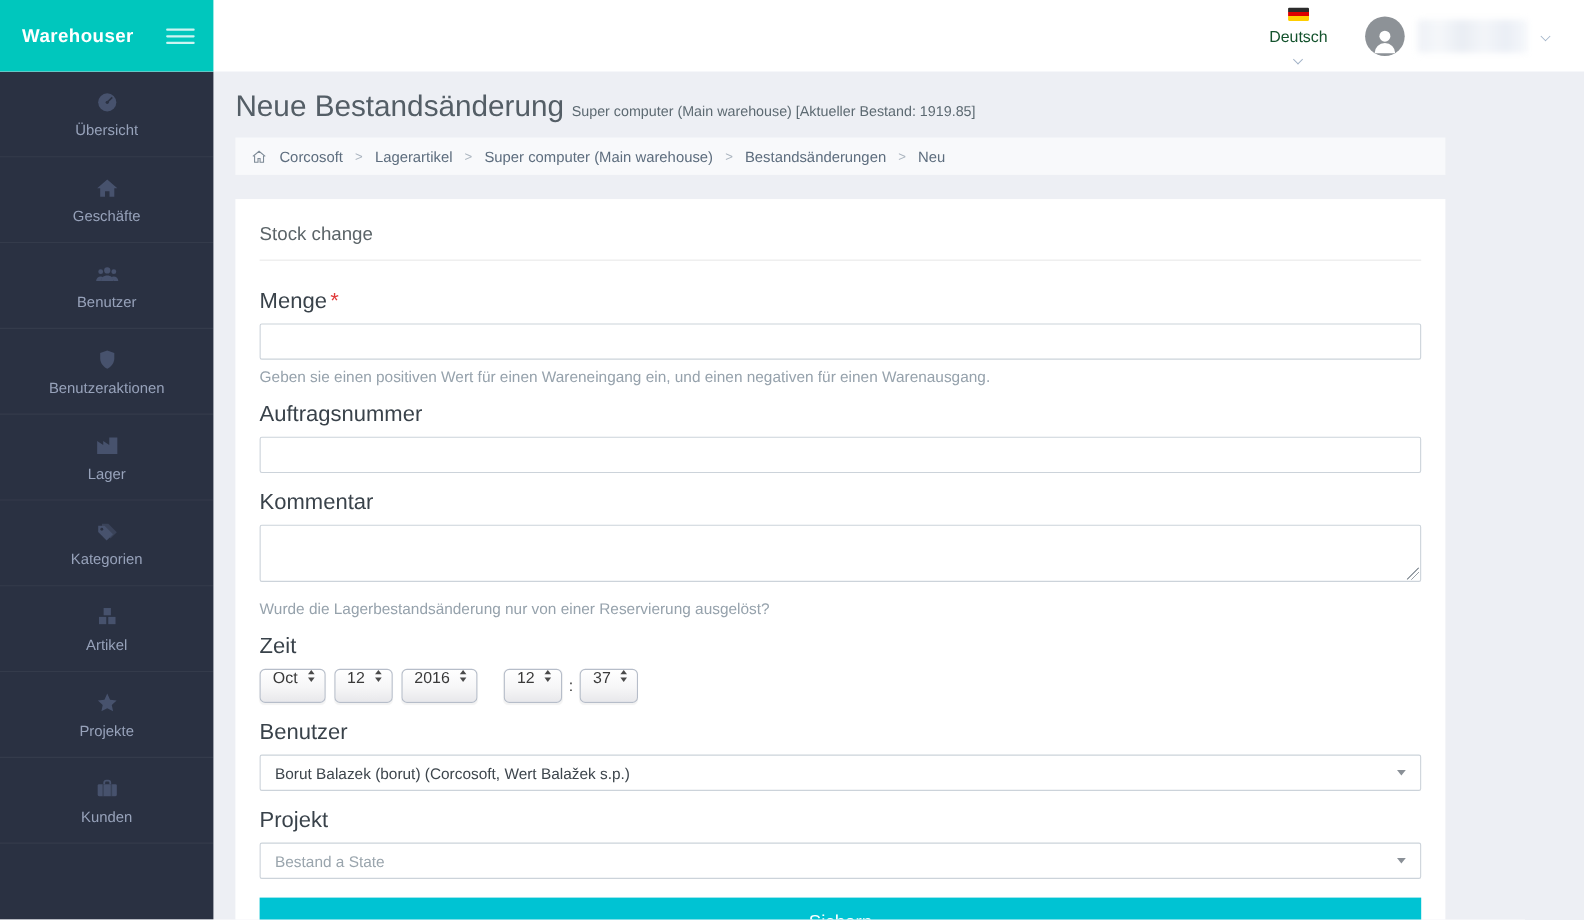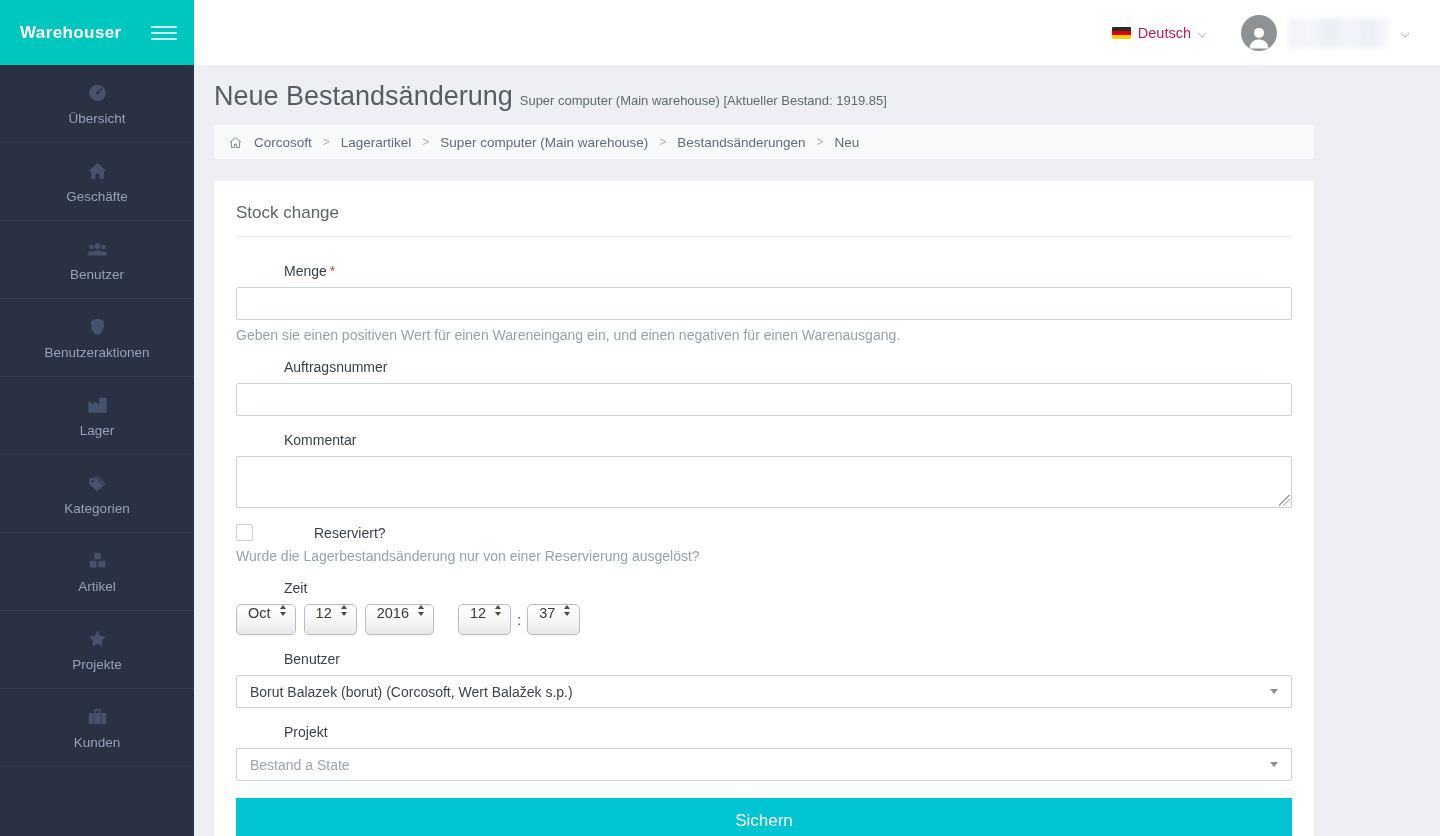--- a/index.html
+++ b/index.html
@@ -9,21 +9,21 @@
     background:#edeff4; color:#3c454d; position:relative;
   }
 
   
   .topbar { position:absolute; top:0; left:0; width:1440px; height:65px; background:#ffffff; display:flex; align-items:stretch; z-index:10; }
   .brand { width:194px; background:#00c7bd; display:flex; align-items:center; justify-content:space-between; padding:0 17px 0 20px; }
   .brand-name { color:#ffffff; font-weight:bold; font-size:17px; letter-spacing:.4px; }
   .hamburger { width:26px; cursor:pointer; display:flex; flex-direction:column; gap:4px; }
   .hamburger i { display:block; height:2px; background:rgba(255,255,255,.8); border-radius:1px; }
   .topbar-right { margin-left:auto; display:flex; align-items:center; gap:34px; padding-right:30px; }
-  .lang { display:flex; align-items:center; gap:7px; cursor:pointer; color:#be185d; font-size:14.5px; }
+  .lang { display:flex; align-items:center; gap:7px; cursor:pointer; color:#14532d; font-size:14.5px;flex-direction:column; }
   .flag { width:19px; height:12px; display:inline-block; background:linear-gradient(180deg,#2b2b2b 0 33%,#dd0000 33% 66%,#ffce00 66% 100%); border-radius:1px; }
   .chev { width:9px; height:9px; display:inline-block; position:relative; }
   .chev::before { content:""; position:absolute; left:0; top:1px; width:7px; height:7px; border-right:1.6px solid #9fb0c6; border-bottom:1.6px solid #9fb0c6; transform:rotate(45deg) scale(.8); }
   .userbox { display:flex; align-items:center; gap:12px; cursor:pointer; }
   .avatar { width:36px; height:36px; border-radius:50%; background:#8d9297; overflow:hidden; display:flex; align-items:flex-end; justify-content:center; }
   .name-blur { width:100px; height:30px; border-radius:2px; filter:blur(3px);
     background:linear-gradient(90deg,#eef1f6 0%,#f5f7fa 20%,#e9edf3 40%,#f3f5f9 60%,#eaeef5 80%,#f6f8fb 100%); }
 
   
   .sidebar { position:absolute; top:65px; left:0; bottom:0; width:194px; background:#2a3142; }
@@ -40,21 +40,21 @@
   .crumb-bar { margin:0 20px; height:34px; background:#f8f9fb; display:flex; align-items:center; gap:11px; padding:0 14px; font-size:13.5px; color:#5d6d7e; }
   .crumb { cursor:pointer; }
   .crumb-sep { color:#a9b3be; font-size:12px; }
   .home-ic { line-height:0; color:#7e8b97; }
   .home-ic svg { width:15px; height:15px; stroke:currentColor; fill:none; stroke-width:1.6; }
 
   .panel { margin:22px 20px 0 20px; background:#ffffff; padding:22px 22px 30px 22px; min-height:700px; }
   .panel-title { font-size:17px; font-weight:400; color:#5b6468; padding-bottom:13px; border-bottom:1px solid #e9e9e9; margin-bottom:26px; }
 
   .fg { margin-bottom:16px; }
-  .flabel { display:block; font-size:14px; color:#39424a; margin-bottom:8px;margin-left:48px; }
+  .flabel { display:block; font-size:20px; color:#39424a; margin-bottom:8px; }
   .req { color:#e03b3b; margin-left:3px; }
   .tinput { width:100%; height:33px; border:1px solid #ccd3da; border-radius:2px; padding:0 10px; font-size:14px; color:#333; font-family:inherit; background:#fff; outline:none; }
   .tarea-wrap { position:relative; }
   .tarea { width:100%; height:52px; border:1px solid #ccd3da; border-radius:2px; padding:7px 10px; font-size:14px; color:#333; font-family:inherit; resize:none; outline:none; display:block; }
   .resize-handle { position:absolute; right:2px; bottom:2px; width:11px; height:11px; cursor:nwse-resize;
     background:linear-gradient(135deg, transparent 0 45%, #9aa1a8 45% 52%, transparent 52% 65%, #9aa1a8 65% 72%, transparent 72% 100%); }
   .help { font-size:14px; color:#96a2ac; margin-top:7px; }
 
   .check-row { display:flex; align-items:center; gap:13px; margin-bottom:7px; }
   .checkbox { width:17px; height:17px; border:1px solid #c9d1d8; border-radius:2px; background:#fff; cursor:pointer; }
@@ -245,24 +245,20 @@
 
     <div class="fg">
       <label class="flabel">Kommentar</label>
       <div class="tarea-wrap">
         <textarea class="tarea" style=""></textarea>
         <div class="resize-handle"></div>
       </div>
     </div>
 
     <div class="fg">
-      <div class="check-row">
-        <span class="checkbox"></span>
-        <span class="flabel" style="margin-bottom:0">Reserviert?</span>
-      </div>
       <div class="help" style="margin-top:2px">Wurde die Lagerbestandsänderung nur von einer Reservierung ausgelöst?</div>
     </div>
 
     <div class="fg">
       <label class="flabel">Zeit</label>
       <div class="time-row">
         <span class="mini-select" style="min-width:54px">
           <span>Oct</span>
           <span class="updown">
               <i class="tu"></i>

